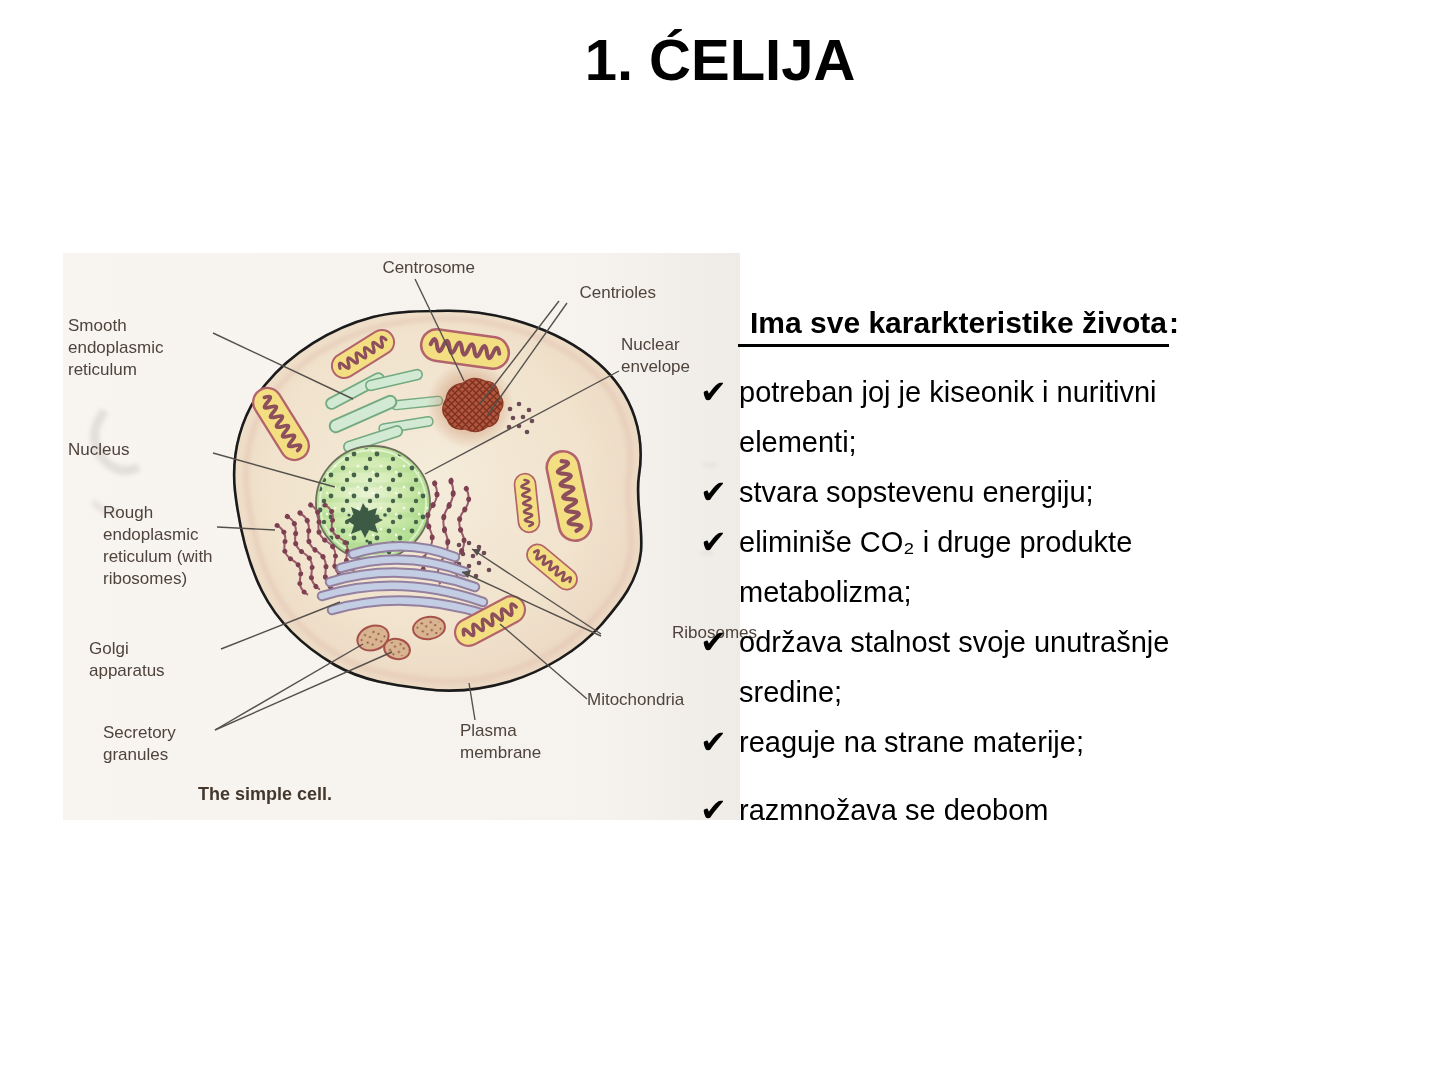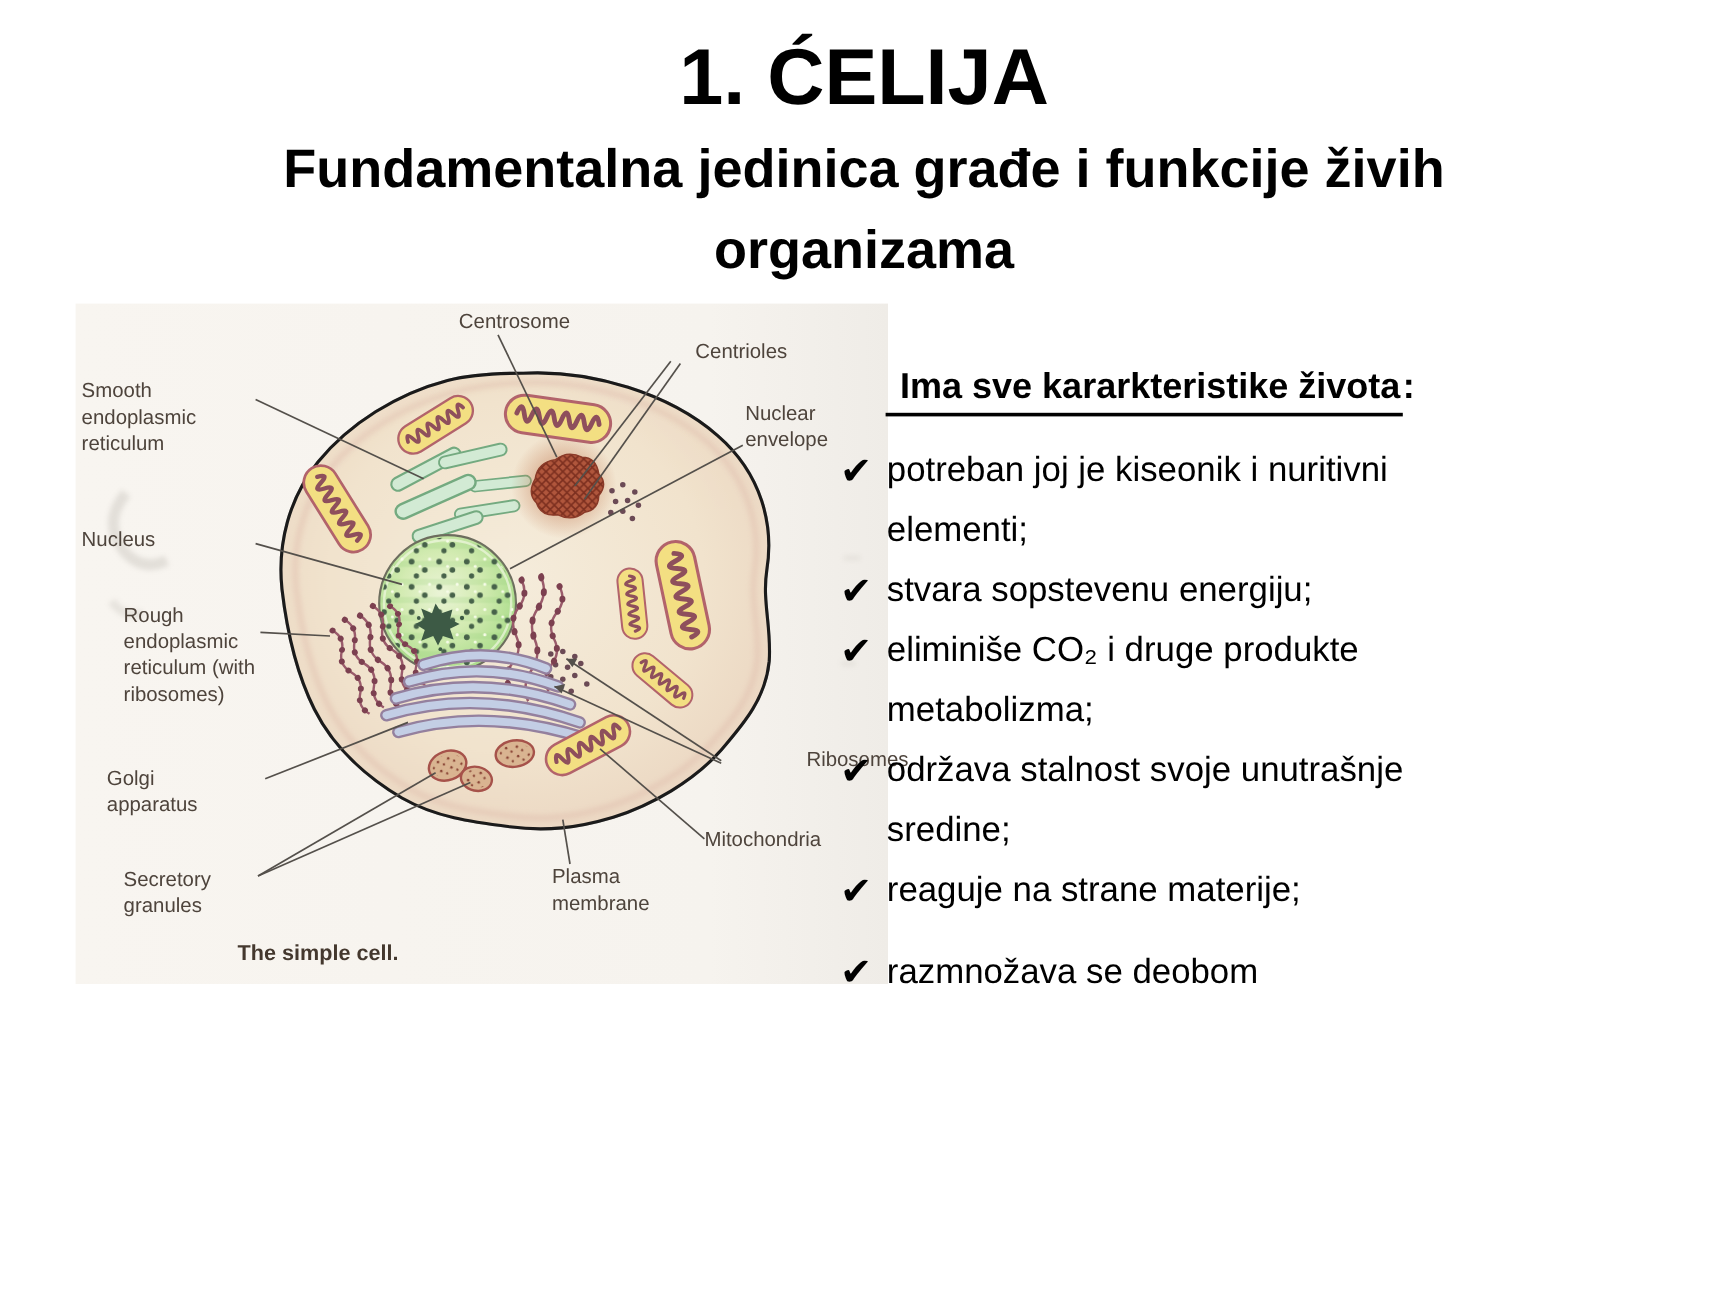--- a/index.html
+++ b/index.html
@@ -2,21 +2,21 @@
 <html><head>
 <meta charset="utf-8">
 <style>
   html,body{margin:0;padding:0;background:#ffffff;}
   body{width:1440px;height:1080px;overflow:hidden;
        font-family:"Liberation Sans","DejaVu Sans",sans-serif;color:#000;}
   .slide{position:relative;width:1440px;height:1080px;background:#fff;}
 
   
   .hdr{position:absolute;top:28px;left:0;width:1440px;text-align:center;}
-  .title{font-size:66px;font-weight:bold;line-height:1.1;margin:0;}
+  .title{font-size:58px;font-weight:bold;line-height:1.1;margin:0;}
   .subtitle{font-size:45px;font-weight:bold;line-height:1.5;margin:6px auto 0 auto;max-width:1180px;}
 
   
   .diagram{position:absolute;left:63px;top:253px;width:677px;height:567px;
            background:linear-gradient(to right,#f8f5f0 0%,#f6f3ee 78%,#efece7 100%);}
   .diagram svg{position:absolute;left:0;top:0;}
   .lbl{position:absolute;font-size:17px;line-height:1.3;color:#4e443c;}
   .r{}
   .c{text-align:right;}
   .lbl-centrosome{left:292px;top:4px;width:120px;}
@@ -43,21 +43,20 @@
          font-family:"DejaVu Sans",sans-serif;}
   .btext{font-size:29px;line-height:50px;width:540px;}
 </style>
 </head>
 <body>
 
 <div class="slide">
 
   <div class="hdr">
     <h1 class="title">1. ĆELIJA</h1>
-    <div class="subtitle">Fundamentalna jedinica građe i funkcije živih organizama</div>
   </div>
 
   <div class="diagram">
     <svg width="677" height="567" viewBox="0 0 677 567">
       <defs>
         <radialGradient id="cytoGrad" cx="0.48" cy="0.45" r="0.62">
           <stop offset="0%" stop-color="#f5ecdb"></stop>
           <stop offset="62%" stop-color="#f1e3cd"></stop>
           <stop offset="88%" stop-color="#ecd9c4"></stop>
           <stop offset="100%" stop-color="#e9d2c0"></stop>

